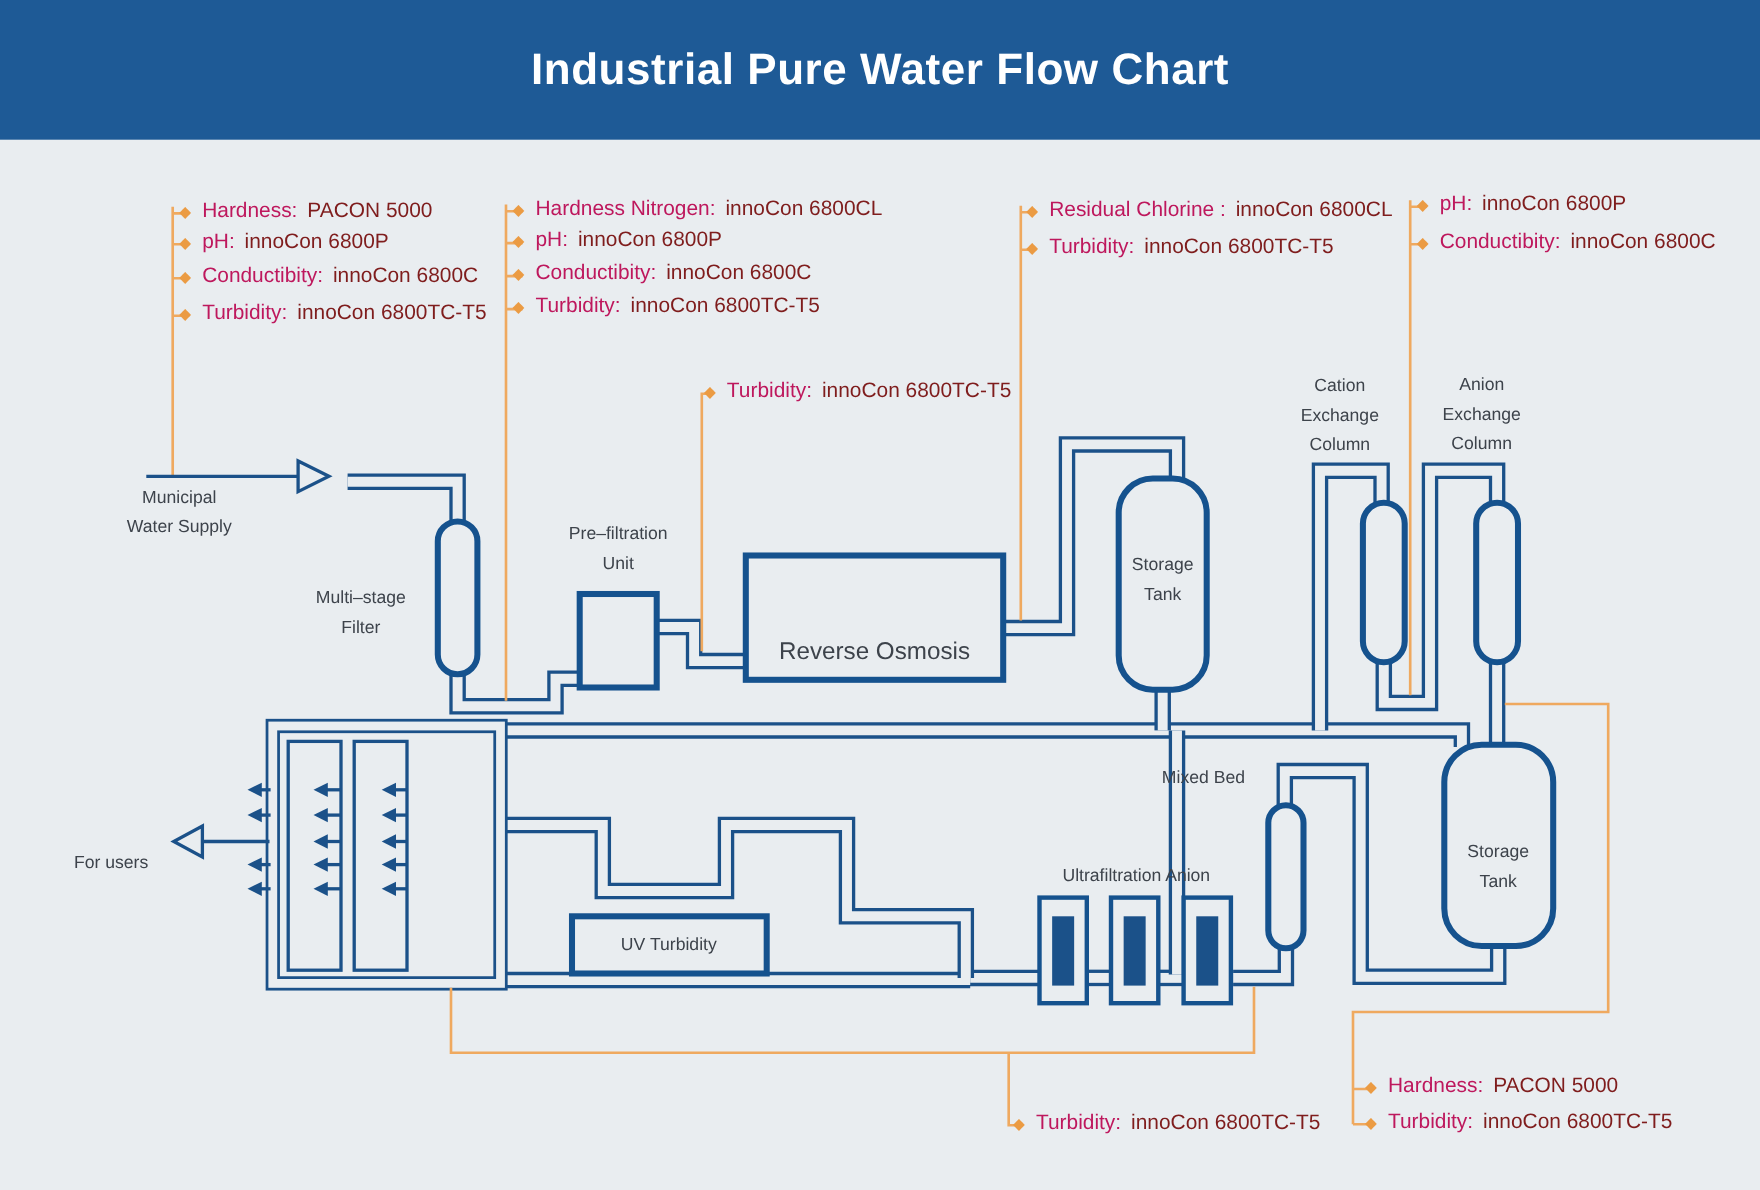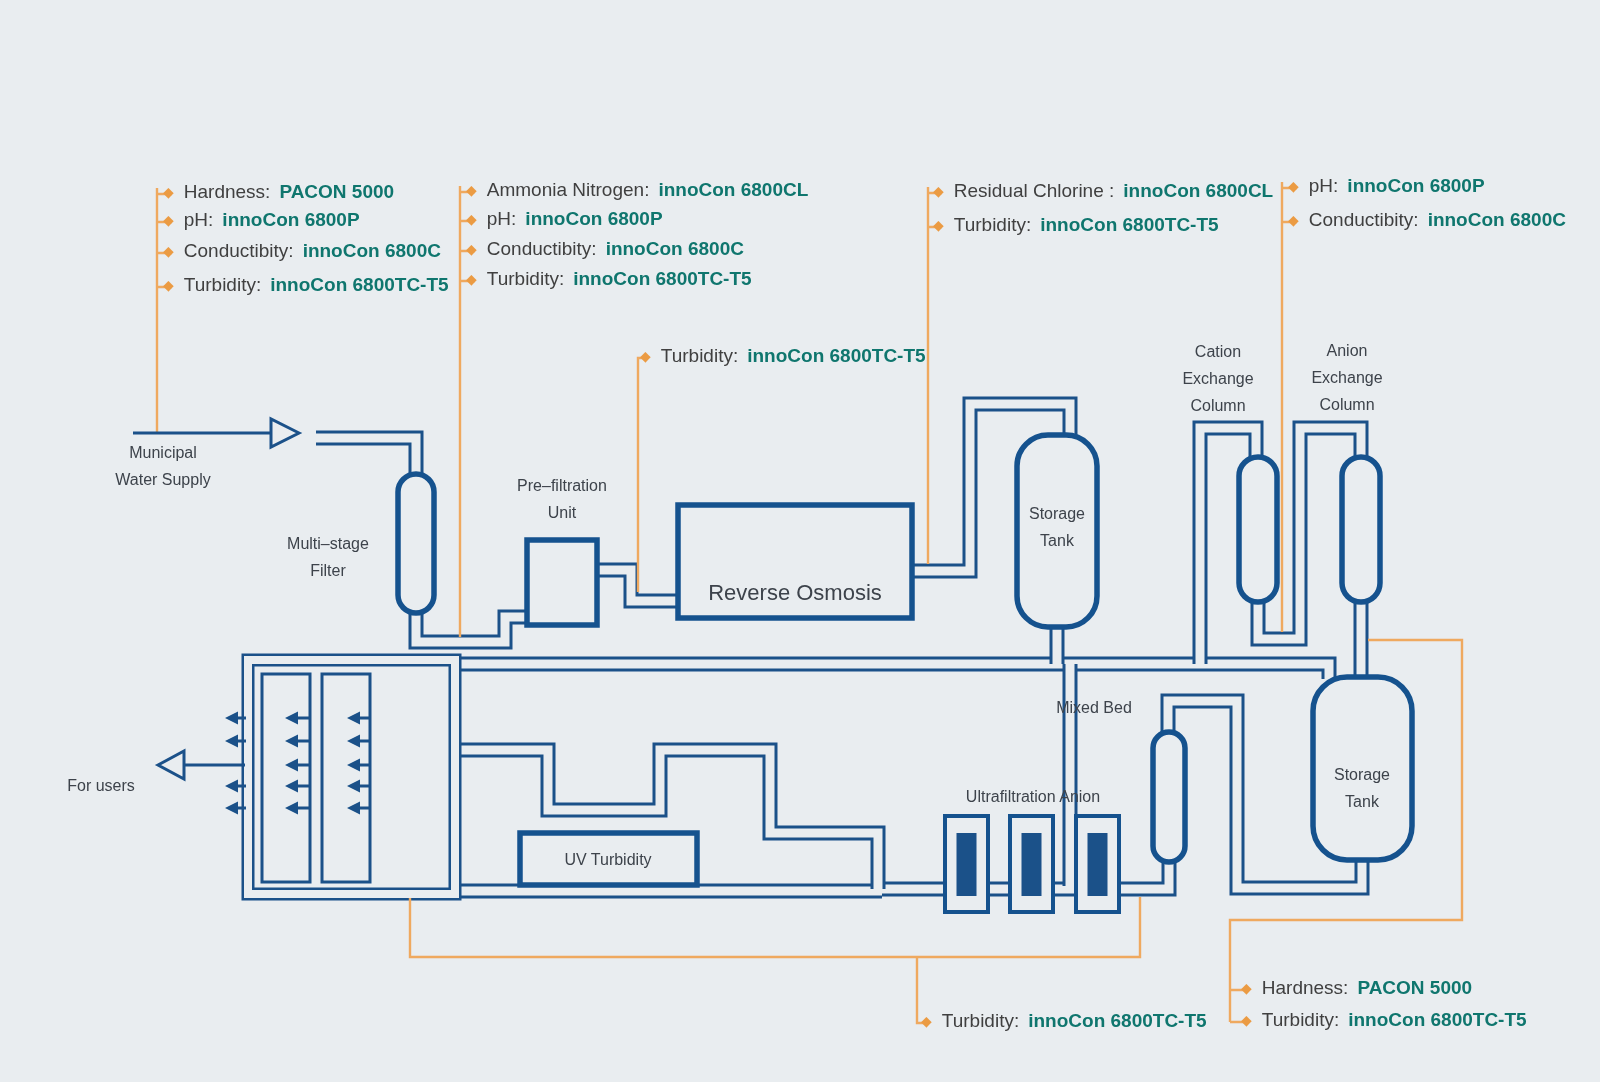--- a/index.html
+++ b/index.html
@@ -17,28 +17,31 @@
   .equip-thin{stroke:#15528e;stroke-width:4;fill:#e9edf0;}
   .bar{fill:#1b5189;}
   .openhead{fill:#e9edf0;stroke:#1b5189;stroke-width:3;stroke-linejoin:miter;}
   .smallhead{fill:#1b5189;}
   .orange{stroke:#efa95f;stroke-width:2.4;fill:none;}
   
   .eqlabel{position:absolute;transform:translate(-50%,-50%);text-align:center;
            color:#3d434b;font-size:16px;line-height:27px;white-space:nowrap;}
   .srow{position:absolute;display:flex;align-items:center;white-space:nowrap;font-size:19px;}
   .srow .dia{color:#eb9b43;font-size:14px;margin-right:10px;}
-  .srow .slabel{color:#404040;text-align:center;}
-  .srow .svalue{color:#0f766e;margin-left:9px;font-weight:bold;}
+  .srow .slabel{color:#be185d;text-align:center;}
+  .srow .svalue{color:#7f1d1d;margin-left:9px;}
 </style>
 </head>
 <body>
 
 <div class="stage">
 
+  <div class="header">
+    <h1>Industrial Pure Water Flow Chart</h1>
+  </div>
 
   <svg class="diagram" width="1600" height="1082" viewBox="0 0 1600 1082">
 
     <g>
 
       <path class="pipe-o" d="M 455 664 H 1329 V 679"></path>
       <path class="pipe-i" d="M 455 664 H 1329 V 679"></path>
 
       <path class="pipe-o" d="M 316 438 H 416 V 478"></path>
       <path class="pipe-i" d="M 316 438 H 416 V 478"></path>
@@ -230,21 +233,21 @@
     <span class="svalue">innoCon 6800C</span>
   </div>
   <div class="srow" style="left:163px;top:274px;">
     <span class="dia">◆</span>
     <span class="slabel">Turbidity:</span>
     <span class="svalue">innoCon 6800TC-T5</span>
   </div>
 
   <div class="srow" style="left:466px;top:179px;">
     <span class="dia">◆</span>
-    <span class="slabel">Ammonia Nitrogen:</span>
+    <span class="slabel">Hardness Nitrogen:</span>
     <span class="svalue">innoCon 6800CL</span>
   </div>
   <div class="srow" style="left:466px;top:208px;">
     <span class="dia">◆</span>
     <span class="slabel">pH:</span>
     <span class="svalue">innoCon 6800P</span>
   </div>
   <div class="srow" style="left:466px;top:238px;">
     <span class="dia">◆</span>
     <span class="slabel">Conductibity:</span>

